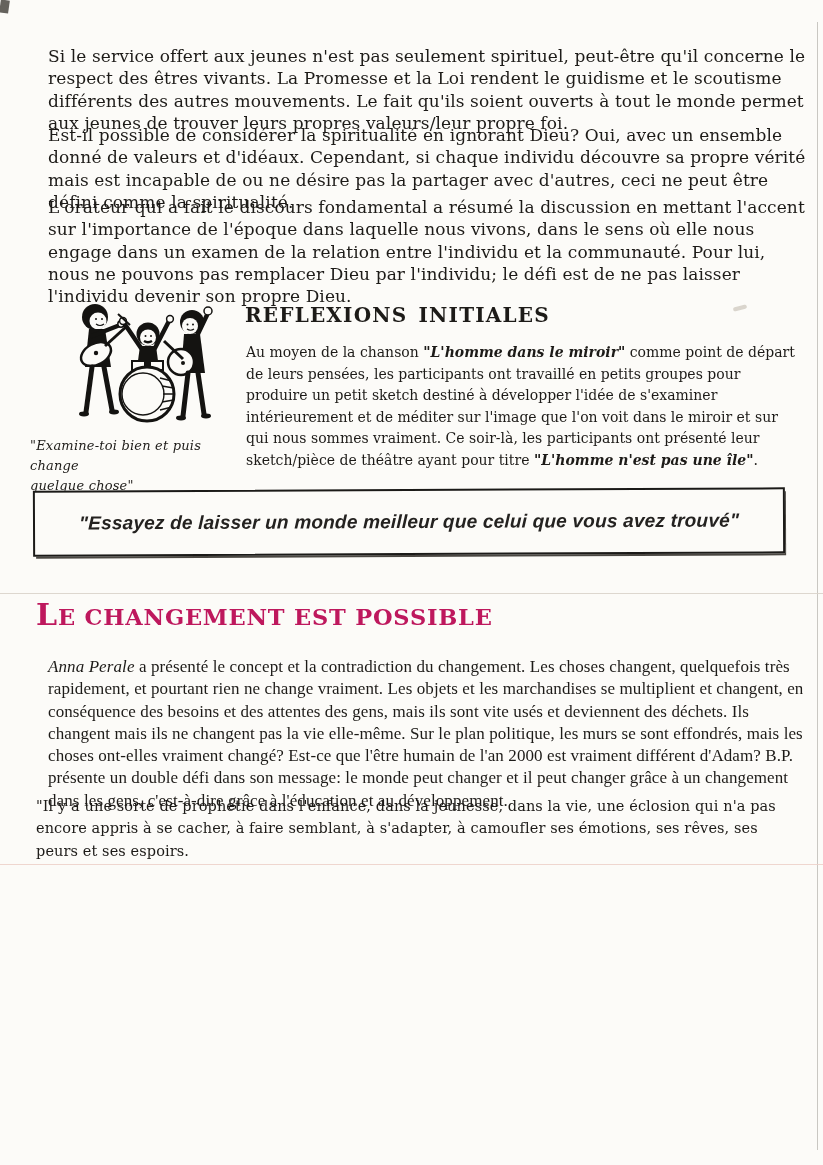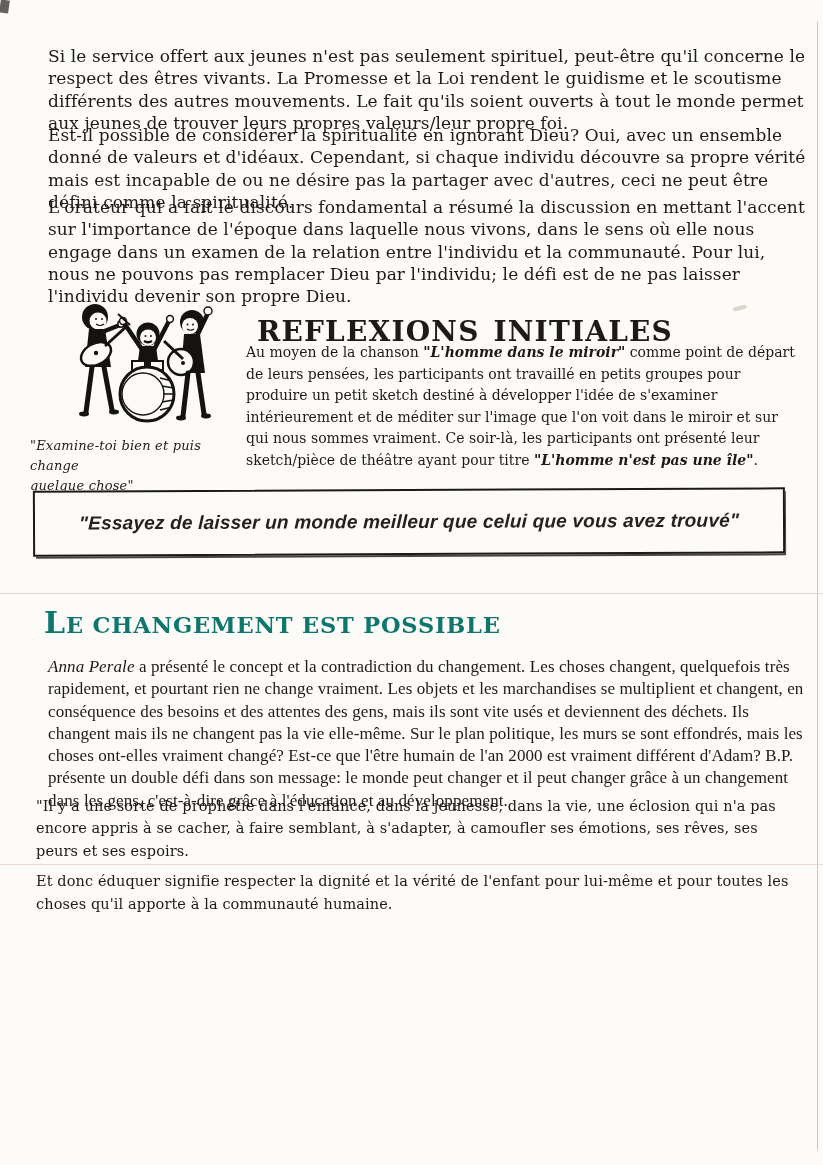--- a/index.html
+++ b/index.html
@@ -45,22 +45,22 @@
   .para2 { left:36px; top:112px; width:760px; }
   .para3 { left:36px; top:184px; width:762px; }
   
   .illustration { position:absolute; left:44px; top:296px; width:172px; height:134px; }
   .caption {
     position:absolute; left:30px; top:436px; width:210px;
     font-style:italic; font-size:13px; line-height:20px; letter-spacing:.2px;
   }
   
   .reflexions-heading {
-    position:absolute; left:245px; top:303px; margin:12px;
-    font-size:28px; font-weight:600; letter-spacing:1.2px; word-spacing:3px;
+    position:absolute; left:245px; top:303px; margin:0;
+    font-size:20px; font-weight:600; letter-spacing:1.2px; word-spacing:3px;
   }
   .reflexions-body {
     position:absolute; left:245px; top:341px; width:552px; margin:1px;
     font-size:14px; line-height:21.6px;
   }
   .bi { font-weight:bold; font-style:italic; }
   .it { font-style:italic; }
   
   .quote-box {
     position:absolute; left:33px; top:489px; width:748px; height:62px;
@@ -71,22 +71,22 @@
     box-shadow:2px 3px 0 -1px #4a4742;
   }
   .quote-box span {
     font-family:"Liberation Sans", sans-serif;
     font-weight:bold; font-style:italic;
     font-size:19px; letter-spacing:.2px; color:#242220;
     transform:skewX(-2deg);
   }
   
   .chg-heading {
-    position:absolute; left:36px; top:597px; margin:8px;
-    font-size:22.5px; font-weight:600; letter-spacing:.8px; color:#0f766e;
+    position:absolute; left:36px; top:597px; margin:0;
+    font-size:22.5px; font-weight:600; letter-spacing:.8px; color:#be185d;
   }
   .chg-heading .initial { font-size:30px; }
   .chg-lead { left:36px; top:644px; width:764px;font-family:Liberation Serif, serif; }
   .chg-quotes {
     position:absolute; left:36px; top:795px; width:766px;
   }
   .chg-quotes p {
     margin:0 0 8.5px 0;
     font-size:14.5px; line-height:22.3px; letter-spacing:.1px;
   }
@@ -175,16 +175,15 @@
   <div class="quote-box">
     <span>"Essayez de laisser un monde meilleur que celui que vous avez trouvé"</span>
   </div>
 
   <h2 class="chg-heading"><span class="initial">L</span><span>E CHANGEMENT EST POSSIBLE</span></h2>
 
   <p class="body chg-lead"><span class="it">Anna Perale</span><span> a présenté le concept et la contradiction du changement. Les choses changent, quelquefois très rapidement, et pourtant rien ne change vraiment. Les objets et les marchandises se multiplient et changent, en conséquence des besoins et des attentes des gens, mais ils sont vite usés et deviennent des déchets. Ils changent mais ils ne changent pas la vie elle-même. Sur le plan politique, les murs se sont effondrés, mais les choses ont-elles vraiment changé? Est-ce que l'être humain de l'an 2000 est vraiment différent d'Adam? B.P. présente un double défi dans son message: le monde peut changer et il peut changer grâce à un changement dans les gens, c'est-à-dire grâce à l'éducation et au développement.</span></p>
 
   <div class="chg-quotes">
     <p>"Il y a une sorte de prophétie dans l'enfance, dans la jeunesse, dans la vie, une éclosion qui n'a pas encore appris à se cacher, à faire semblant, à s'adapter, à camoufler ses émotions, ses rêves, ses peurs et ses espoirs.</p>
-    <p>Et donc éduquer signifie respecter la dignité et la vérité de l'enfant pour lui-même et pour toutes les choses qu'il apporte à la communauté humaine.</p>
   </div>
 
 </div>
 
 </body></html>

